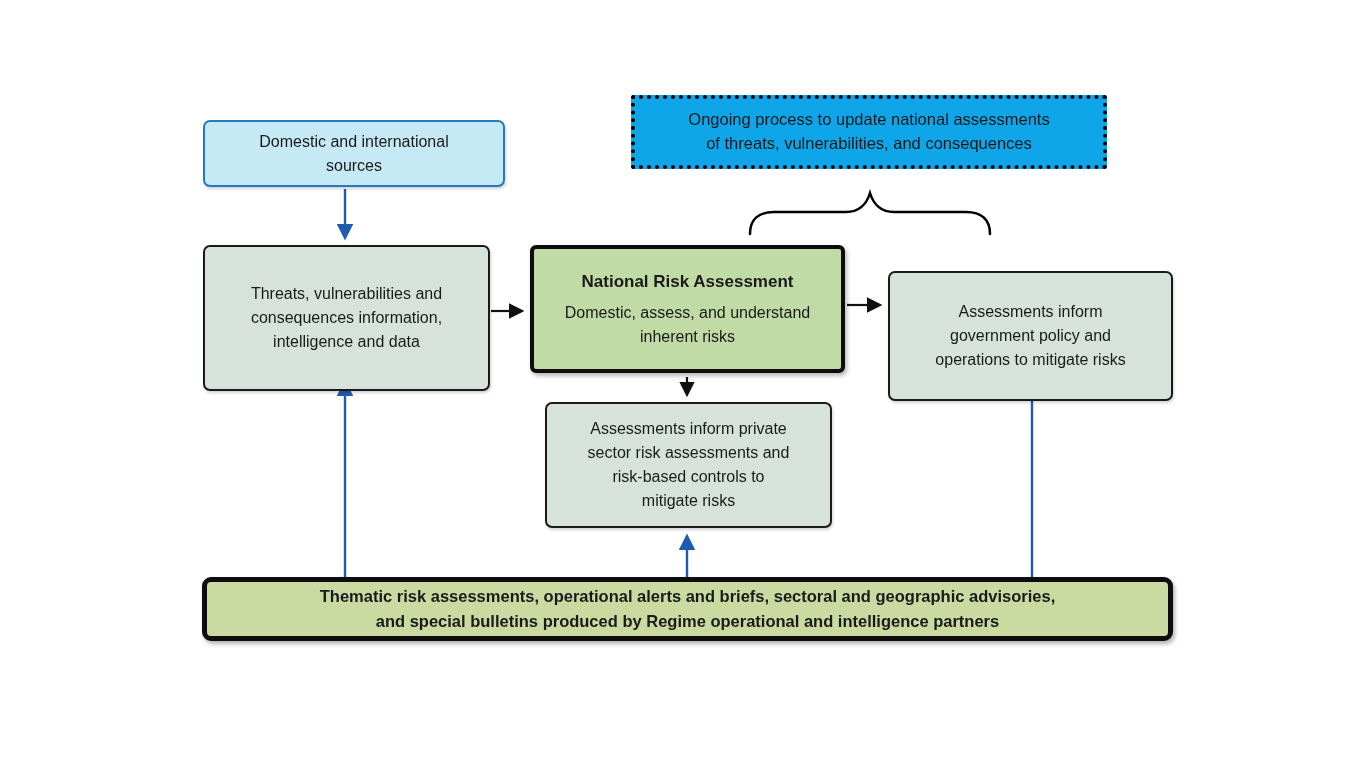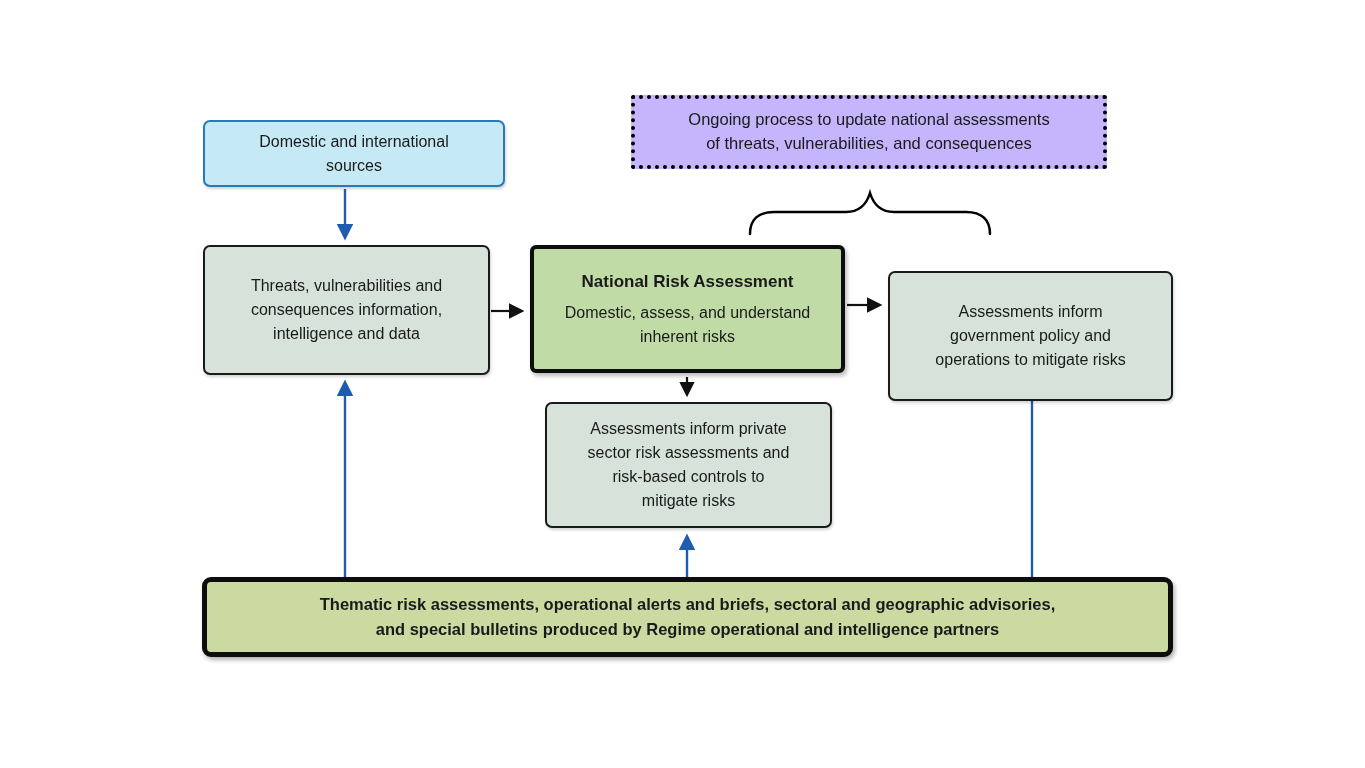--- a/index.html
+++ b/index.html
@@ -42,21 +42,21 @@
     border: 2px solid var(--sources-border, #2878be);
     border-radius: 7px;
     box-shadow: 1px 2px 3px rgba(0,0,0,0.18);
   }
   .node-sage {
     background: var(--sage-fill, #d7e3da);
     border: 2px solid var(--sage-border, #1a1a1a);
     border-radius: 7px;
     box-shadow: 1px 2px 3px rgba(0,0,0,0.18);
   }
-  .node-threats   { left: 203px; top: 245px; width: 287px; height: 130px; }
+  .node-threats   { left: 203px; top: 245px; width: 287px; height: 146px; }
   .node-government{ left: 888px; top: 239px; width: 285px; height: 130px; margin-top: 32px; }
   .node-private  { left: 545px; top: 402px; width: 287px; height: 126px; }
   .node-nra {
     left: 530px; top: 245px; width: 315px; height: 128px;
     background: var(--nra-fill, #c1dba6);
     border: 4px solid var(--bold-border, #0d0d0d);
     border-radius: 6px;
     box-shadow: 2px 3px 4px rgba(0,0,0,0.28);
   }
   .nra-title {
@@ -64,28 +64,28 @@
     font-size: 17px;
     margin-bottom: 7px;
     white-space: pre-line;
   }
   .nra-subtitle {
     font-size: 16px;
     white-space: pre-line;
   }
   .node-ongoing {
     left: 631px; top: 95px; width: 476px; height: 74px;
-    background: #c4b5fd;
+    background: #0ea5e9;
     border: 4px dotted #000000;
     border-radius: 2px;
     font-size: 16.5px;
     line-height: 1.45;
   }
   .node-partners {
-    left: 202px; top: 577px; width: 971px; height: 80px;
+    left: 202px; top: 577px; width: 971px; height: 64px;
     background: var(--partners-fill, #cadaa1);
     border: 5px solid var(--bold-border, #0d0d0d);
     border-radius: 9px;
     font-weight: bold;
     font-size: 16.5px;
     line-height: 1.5;
     box-shadow: 2px 3px 4px rgba(0,0,0,0.3);
   }
   .arrow-blue { stroke: var(--arrow-blue, #1f5cb0); stroke-width: 2.4; fill: none; }
   .arrow-black { stroke: var(--arrow-black, #111111); stroke-width: 2.2; fill: none; }

